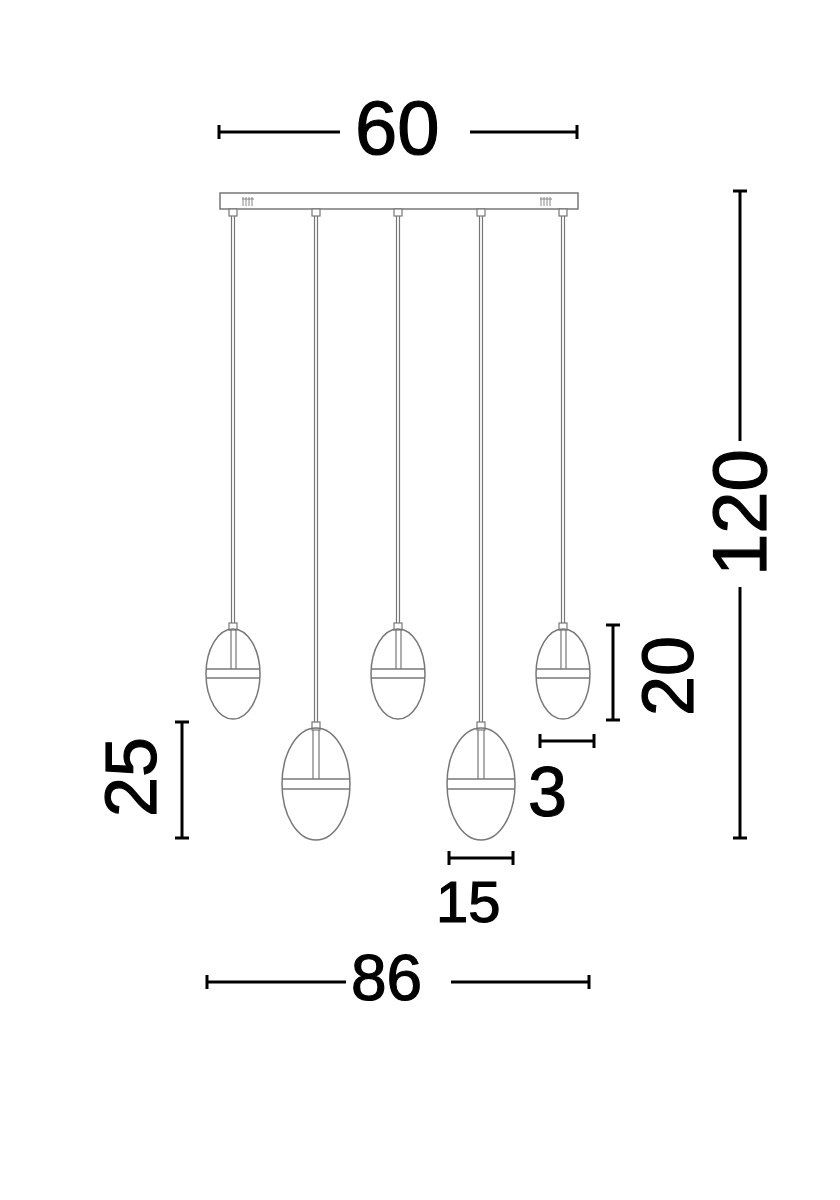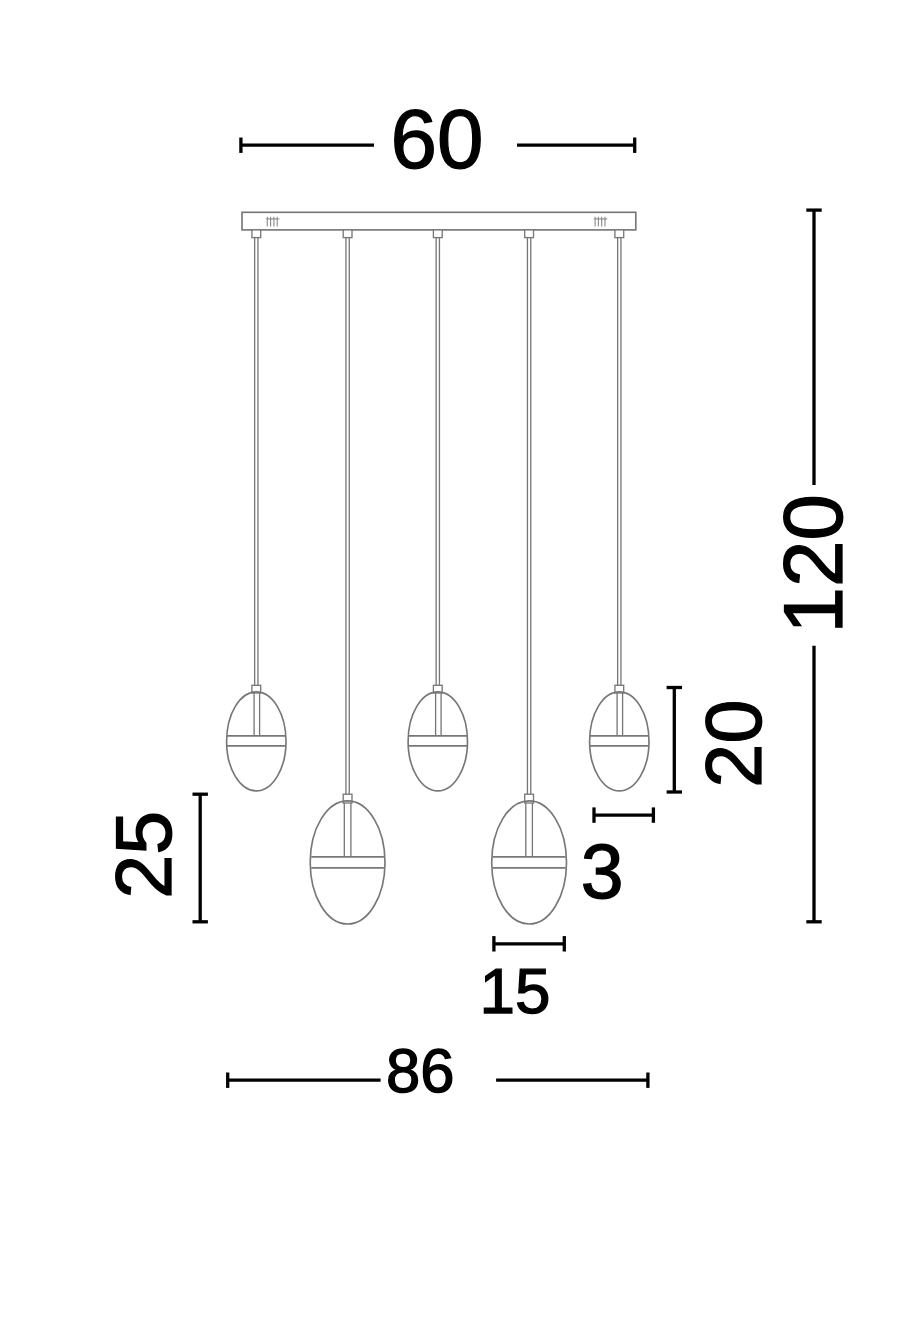--- a/index.html
+++ b/index.html
@@ -169,21 +169,21 @@
     <g stroke="#000" stroke-width="3">
       <line x1="207" y1="982" x2="346" y2="982"></line>
       <line x1="451" y1="982" x2="589" y2="982"></line>
       <line x1="207" y1="975" x2="207" y2="989"></line>
       <line x1="589" y1="975" x2="589" y2="989"></line>
     </g>
   </svg>
 
   <div class="dim-label" style="left:355px; top:90px; font-size:76px;">60</div>
 
-  <div class="dim-label" style="left:351px; top:946px; font-size:56px;">86</div>
+  <div class="dim-label" style="left:351px; top:946px; font-size:64px;">86</div>
 
   <div class="dim-label" style="left:436px; top:873px; font-size:58px;">15</div>
 
   <div class="dim-label" style="left:528px; top:757px; font-size:70px;">3</div>
 
   <div class="dim-label rot" style="left:677px; top:477px; width:124px; height:74px; font-size:76px; text-align:center;">120</div>
 
   <div class="dim-label rot" style="left:625px; top:641px; width:84px; height:70px; font-size:72px; text-align:center;">20</div>
 
   <div class="dim-label rot" style="left:88px; top:742px; width:84px; height:70px; font-size:72px; text-align:center;">25</div>

